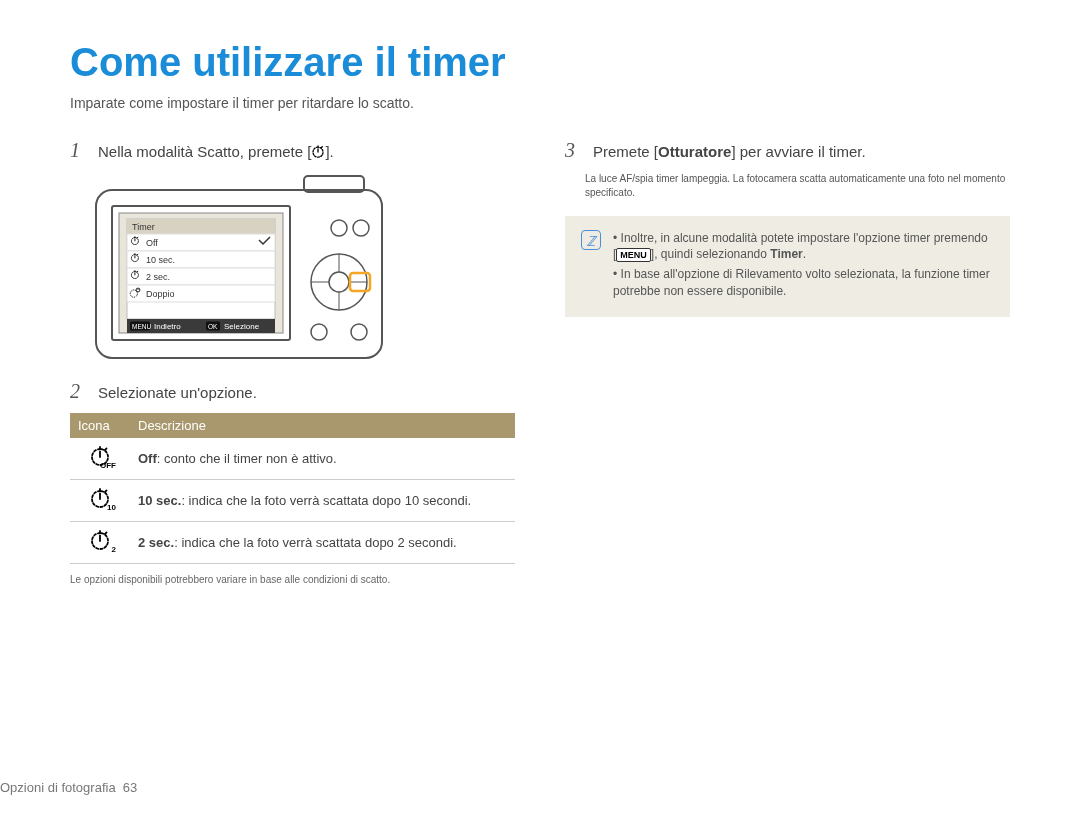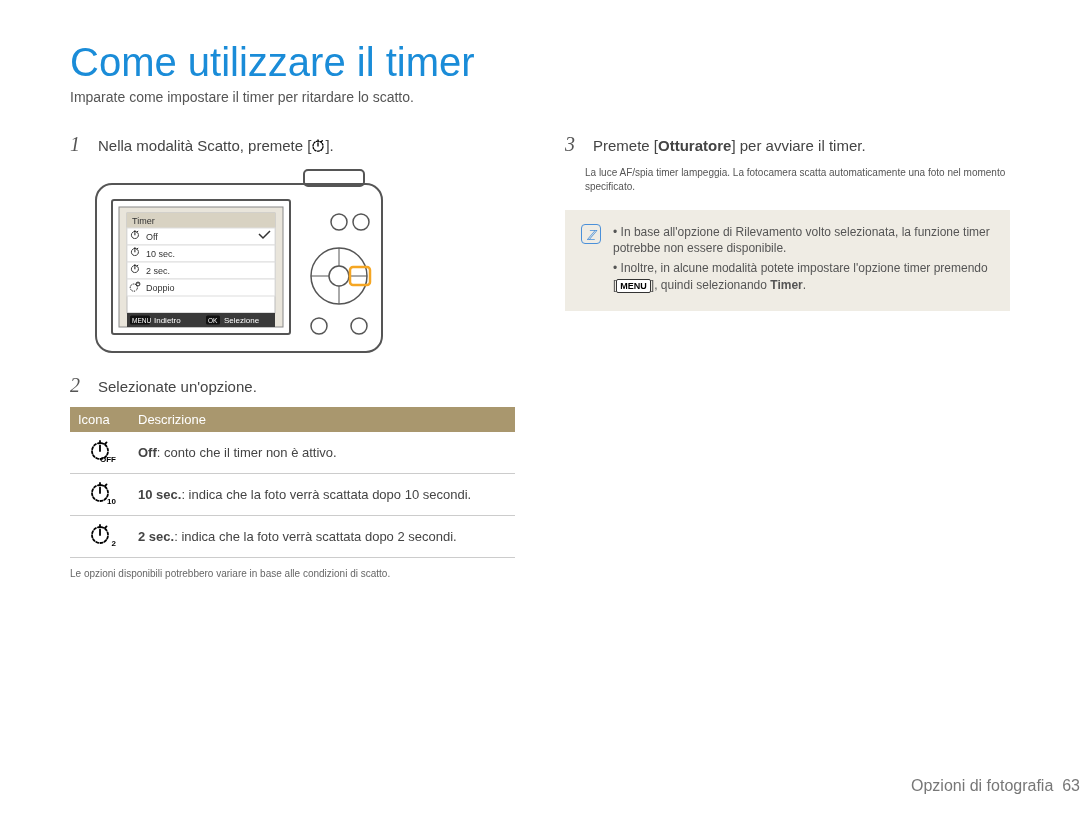--- a/index.html
+++ b/index.html
@@ -8,22 +8,22 @@
     background: #fff;
     width: 1080px;
     height: 815px;
     padding: 40px 70px 20px 70px;
     color: #333;
     position: relative;
   }
   h1.title {
     color: #1a8cd8;
     font-size: 40px;
-    font-weight: 400;
-    margin-bottom: 4px;
+    font-weight: 700;
+    margin-bottom: 10px;
   }
   .subtitle {
     color: #555;
     font-size: 14px;
     margin-bottom: 28px;
   }
   .columns {
     display: flex;
     gap: 50px;
   }
@@ -129,22 +129,22 @@
     font-size: 9px;
     font-weight: bold;
     padding: 0 3px;
     color: #000;
     background: #fff;
   }
   .page-footer {
     position: absolute;
     bottom: 20px;
     left: 0; right: 0;
-    text-align: right;
-    font-size: 16px;
+    text-align: left;
+    font-size: 13px;
     color: #777;
   }
 </style>
 </head>
 <body>
 
 <svg width="0" height="0" style="position:absolute">
   <defs>
     <g id="timer-shape">
       <path d="M11 3 a8 8 0 1 0 0.01 0 M11 3 l0 -2 M16 4 l2 -2" fill="none" stroke="#000" stroke-width="1.8" stroke-dasharray="2.2 2" stroke-linecap="round"></path>
@@ -277,24 +277,24 @@
       <span class="step-text">
         <span>Premete [</span><strong>Otturatore</strong><span>] per avviare il timer.</span>
       </span>
     </div>
 
     <p class="para">La luce AF/spia timer lampeggia. La fotocamera scatta automaticamente una foto nel momento specificato.</p>
 
     <div class="infobox">
       <div class="info-icon">ℤ</div>
       <ul>
-        <li>In base all'opzione di Rilevamento volto selezionata, la funzione timer potrebbe non essere disponibile.</li>
         <li>
           <span>Inoltre, in alcune modalità potete impostare l'opzione timer premendo [</span><span class="menu-badge">MENU</span><span>], quindi selezionando </span><strong>Timer</strong><span>.</span>
         </li>
+        <li>In base all'opzione di Rilevamento volto selezionata, la funzione timer potrebbe non essere disponibile.</li>
       </ul>
     </div>
 
   </div>
 </div>
 
 <div class="page-footer">
   <span>Opzioni di fotografia</span>&nbsp;&nbsp;<span>63</span>
 </div>
 

